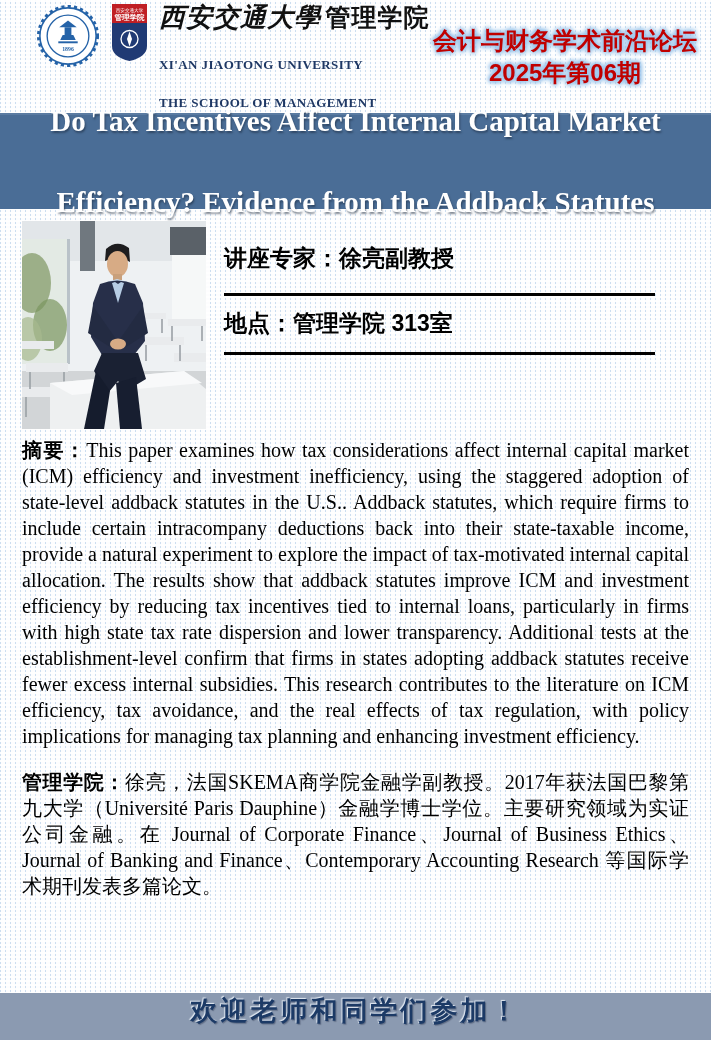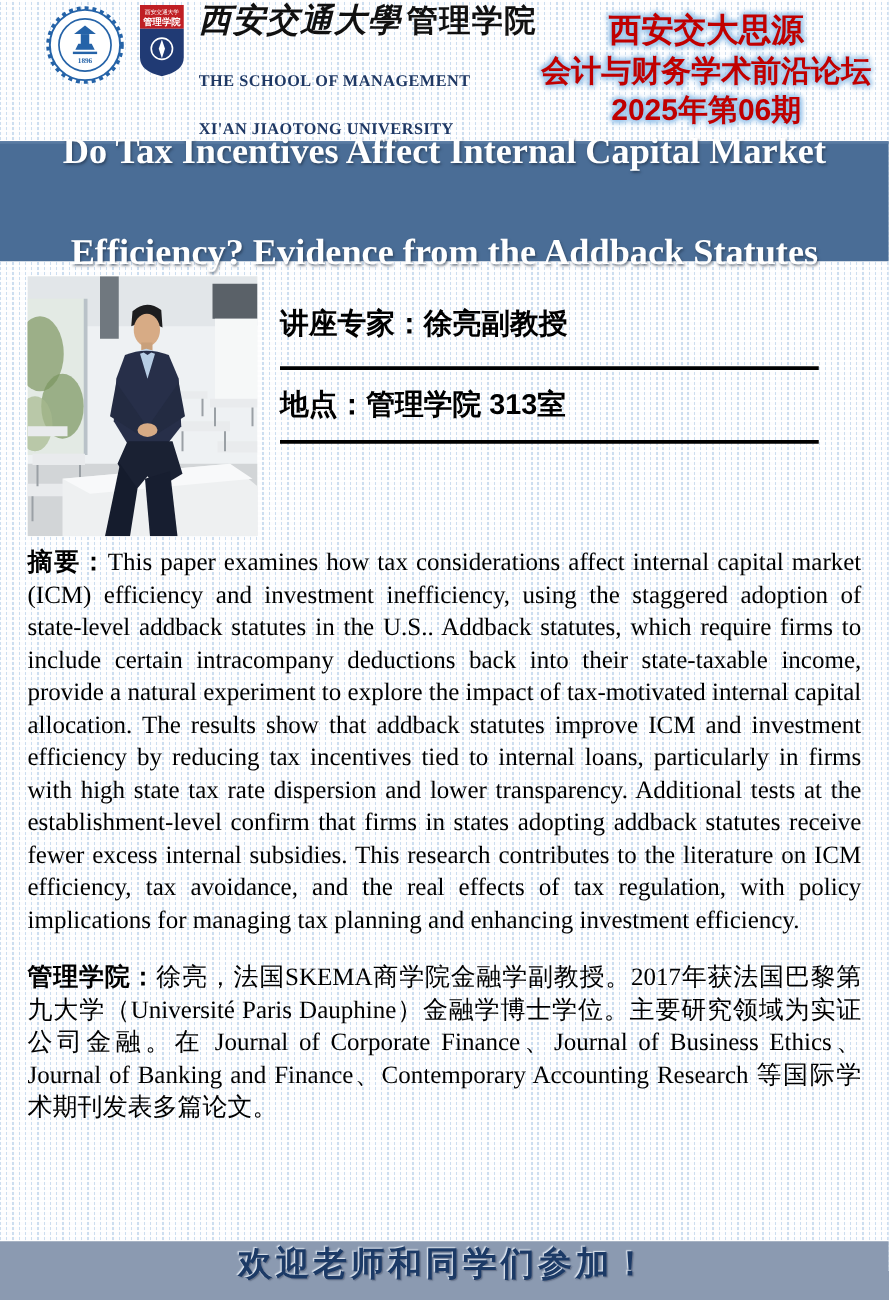--- a/index.html
+++ b/index.html
@@ -88,27 +88,26 @@
         <text x="18.5" y="16" font-size="7.5" font-weight="bold" fill="#ffffff" text-anchor="middle">管理学院</text>
         <path d="M1,19 h35 v23 q0,11 -17.5,15 q-17.5,-4 -17.5,-15 Z" fill="#203a74"></path>
         <circle cx="18.5" cy="35" r="8.5" fill="none" stroke="#ffffff" stroke-width="1.3"></circle>
         <path d="M18.5,27.5 L21,35 L18.5,42.5 L16,35 Z" fill="#ffffff"></path>
       </svg>
       <div class="brand-text">
         <div class="brand-cn">
           <span class="calligraphy">西安交通大學</span>
           <span class="school-cn">管理学院</span>
         </div>
+        <span class="brand-en">XI'AN JIAOTONG UNIVERSITY</span>
         <span class="brand-en">THE SCHOOL OF MANAGEMENT</span>
-        <span class="brand-en">XI'AN JIAOTONG UNIVERSITY</span>
       </div>
     </div>
 
     <div class="series" style="color:#c00000;">
-      <div class="series-l1">西安交大思源</div>
       <div class="series-l2">会计与财务学术前沿论坛</div>
       <div class="series-l3">2025年第06期</div>
     </div>
   </div>
 
   <div class="title-banner">
     <div>Do Tax Incentives Affect Internal Capital Market</div>
     <div>Efficiency? Evidence from the Addback Statutes</div>
   </div>
 

